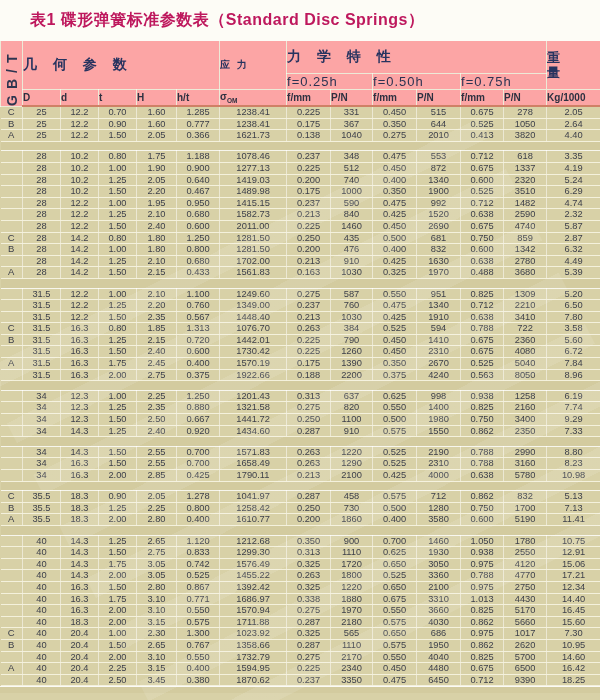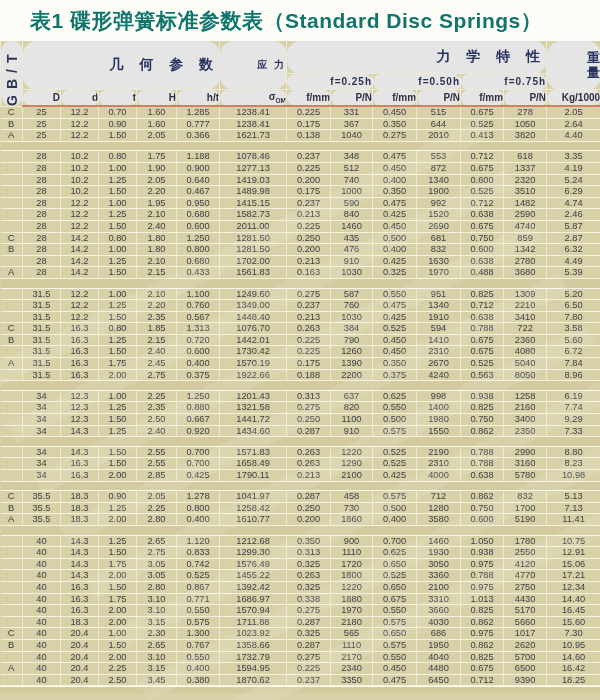--- a/index.html
+++ b/index.html
@@ -1,26 +1,26 @@
 <!DOCTYPE html>
 <html><head>
 <meta charset="utf-8">
 <style>
   html,body{margin:0;padding:0;}
   body{width:600px;height:700px;background:#f4f1e6;font-family:"Liberation Sans","DejaVu Sans",sans-serif;}
   .page{position:relative;width:600px;height:700px;background:#fdfcf6;overflow:hidden;}
   .title-bar{height:41px;display:flex;align-items:center;padding-left:30px;background:#fdfcf6;}
-  .title-text{color:#0f766e;font-weight:bold;font-size:21px;letter-spacing:0.5px;}
+  .title-text{color:#be185d;font-weight:bold;font-size:16px;letter-spacing:0.5px;}
   .table-wrap{position:relative;width:600px;height:659px;background:#d8d1a7;}
   table{border-collapse:collapse;table-layout:fixed;width:600px;background:#d8d1a7;}
   td{padding:0;overflow:hidden;white-space:nowrap;}
-  thead td{background:#e5e5e5;color:#27335f;text-align:right;vertical-align:middle;
-           border-right:1px solid rgba(255,255,255,.55);border-bottom:1px solid rgba(255,255,255,.55);border-radius:14px;}
+  thead td{background:#fca5a5;color:#27335f;text-align:left;vertical-align:middle;
+           border-right:1px solid rgba(255,255,255,.55);border-bottom:1px solid rgba(255,255,255,.55);}
   tr.h1 td{height:32px;font-size:14px;font-weight:bold;letter-spacing:6px;}
-  tr.h2 td{height:15px;font-size:10px;font-weight:bold;letter-spacing:1px;color:#2c3352;}
+  tr.h2 td{height:15px;font-size:13px;font-weight:normal;letter-spacing:1px;color:#2c3352;}
   tr.h3 td{height:15px;font-size:10px;font-weight:bold;color:#2d3040;border-bottom:2px solid #cf8066;letter-spacing:0;}
   td.std-cell{writing-mode:vertical-rl;transform:rotate(180deg);font-size:9px;font-weight:bold;
               color:#2e3550;letter-spacing:2px;border-left:1px solid rgba(255,255,255,.55);}
   .weight-cell{letter-spacing:0 !important;}
   .weight-cell .wchar{display:block;font-size:13px;font-weight:bold;line-height:15px;color:#27335f;}
   .sub{font-size:6.5px;vertical-align:sub;}
   tbody td{height:10.6px;line-height:10.6px;font-size:9.3px;color:#3c3f4a;text-align:center;
            border-right:1px solid rgba(255,255,255,.5);border-bottom:1px solid rgba(246,242,222,.95);}
   tbody td.lbl{font-size:9.5px;color:#3a3d48;}
   tbody tr.gap td{height:8.6px;background:#d3cb9f;border-bottom:1px solid rgba(255,255,255,.8);
@@ -227,21 +227,21 @@
             <td>1.25</td>
             <td>2.10</td>
             <td>0.680</td>
             <td>1582.73</td>
             <td>0.213</td>
             <td>840</td>
             <td>0.425</td>
             <td>1520</td>
             <td>0.638</td>
             <td>2590</td>
-            <td>2.46</td>
+            <td>2.32</td>
           </tr>
           <tr>
             <td class="lbl"></td>
             <td>28</td>
             <td>12.2</td>
             <td>1.50</td>
             <td>2.40</td>
             <td>0.600</td>
             <td>2011.00</td>
             <td>0.225</td>

